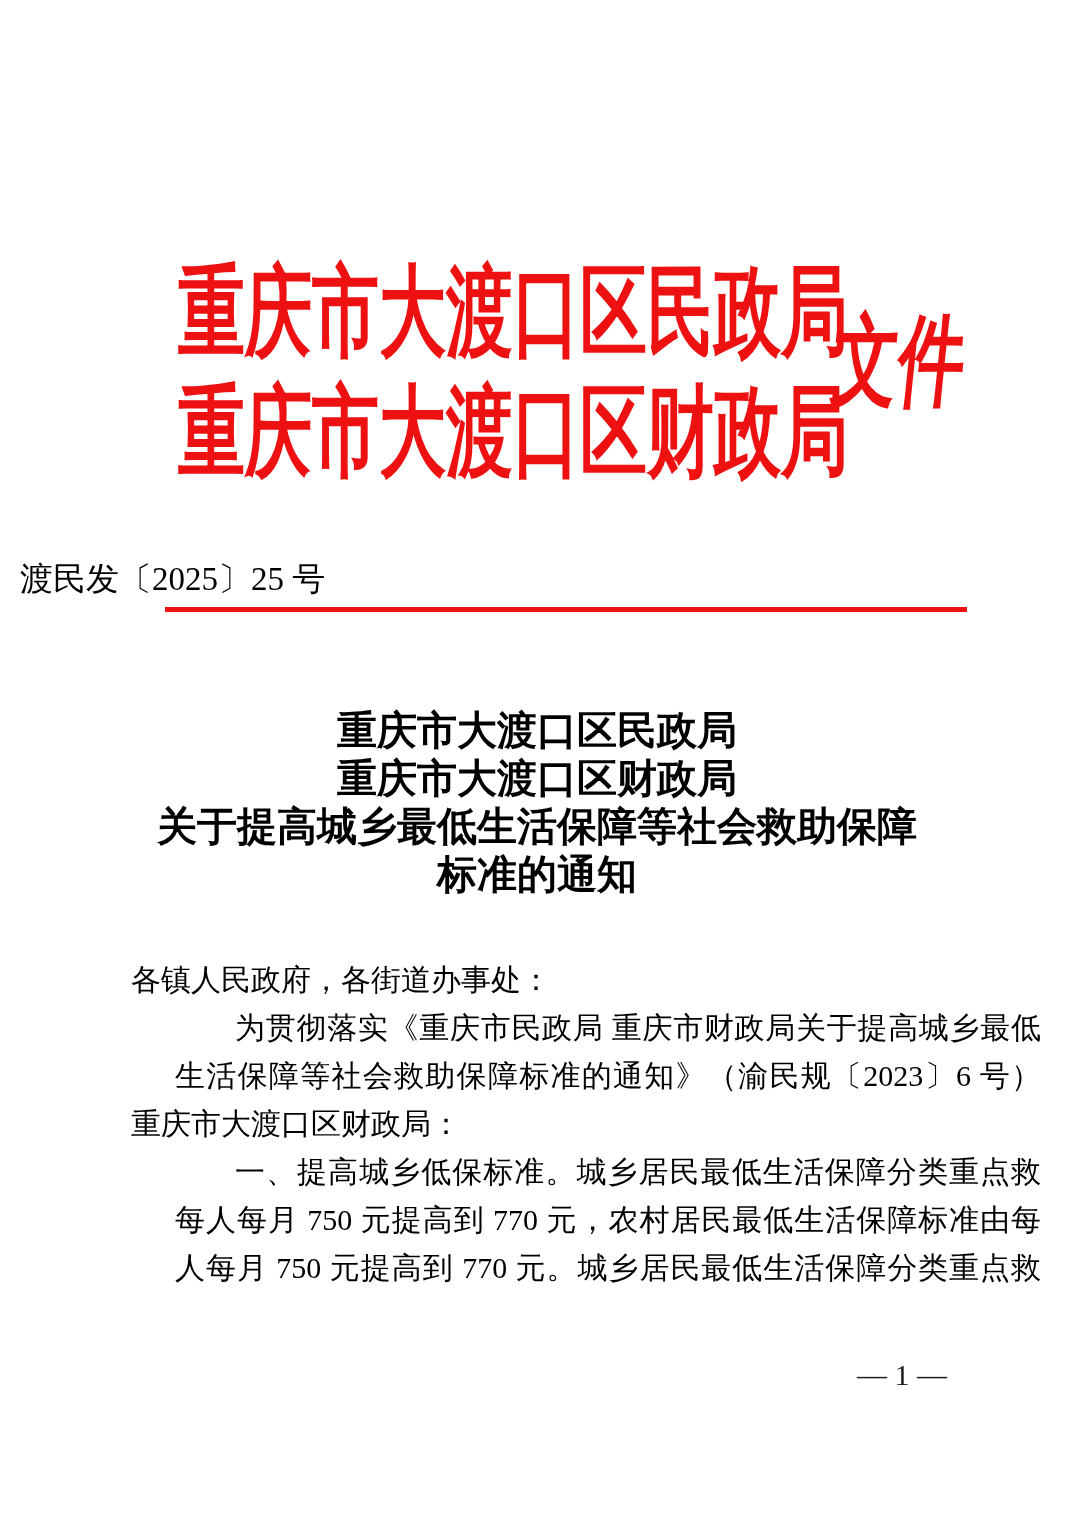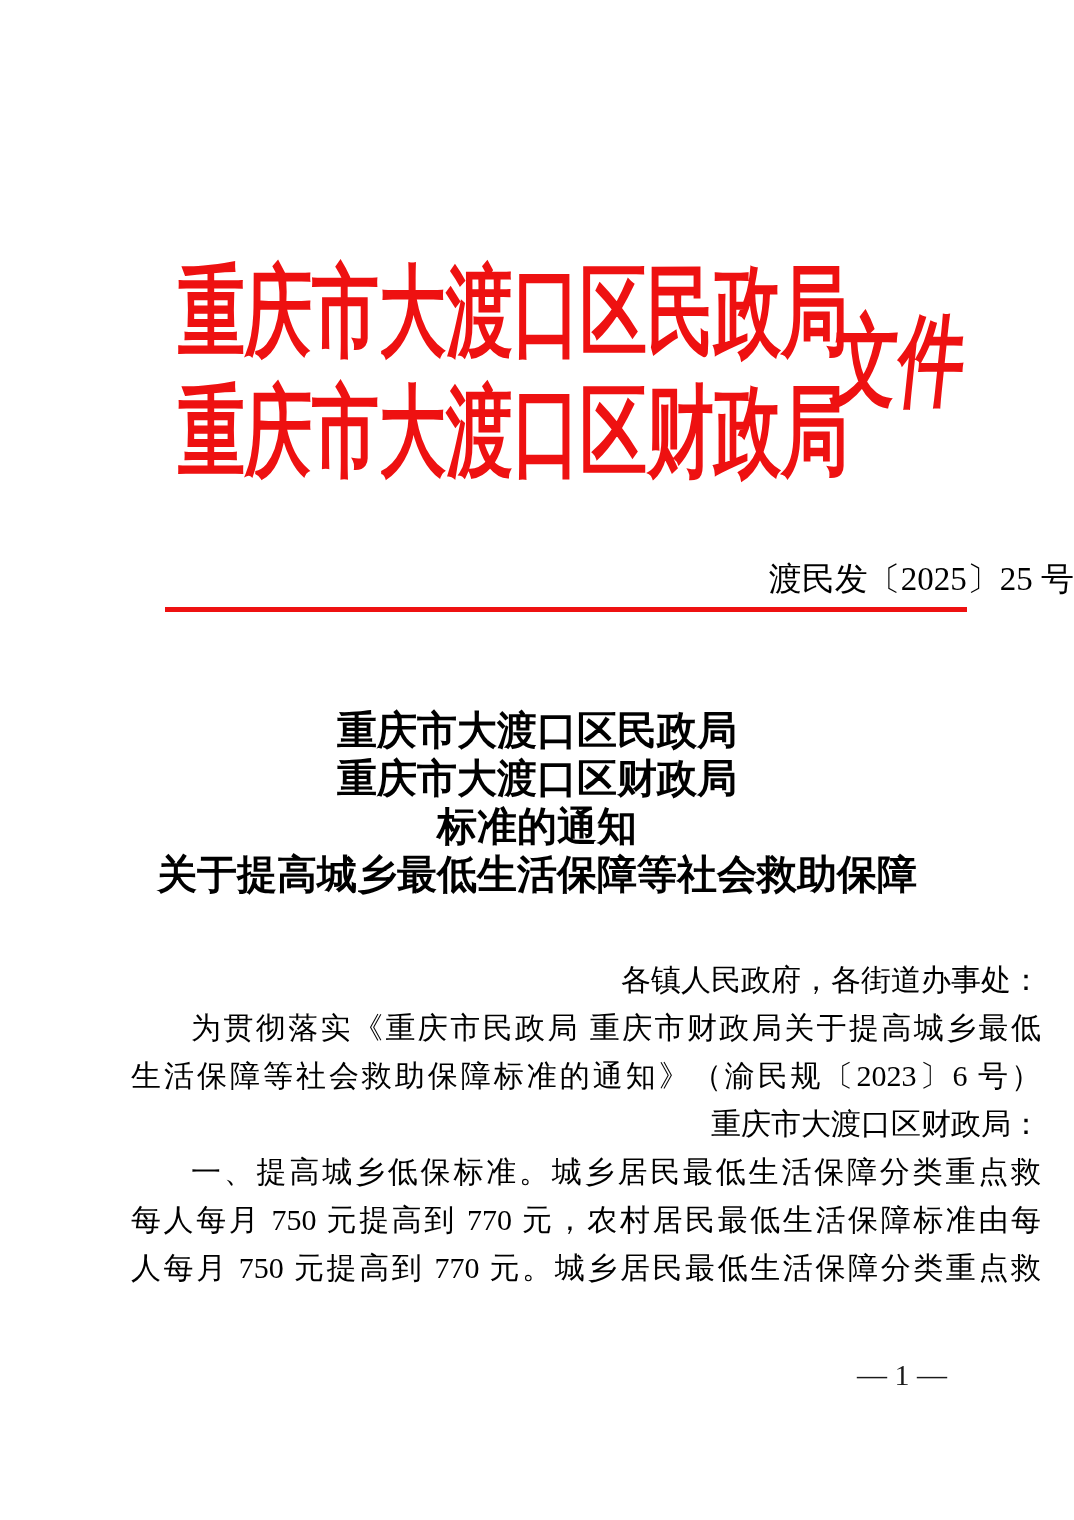--- a/index.html
+++ b/index.html
@@ -41,26 +41,27 @@
     line-height: 100px;
     white-space: nowrap;
     transform: scaleX(0.66) skewX(-9deg);
     transform-origin: left top;
   }
   .doc-number {
     position: absolute;
     left: 0;
     top: 560px;
     width: 100%;
-    text-align: right;
+    text-align: left;
     font-family: "Liberation Serif", "DejaVu Serif", serif;
     font-size: 33px;
     line-height: 38px;
     color: var(--ink);
     white-space: nowrap;
+    padding-left: 20px;
   }
   .red-rule {
     position: absolute;
     left: 165px;
     top: 607px;
     width: 802px;
     height: 5px;
     background: var(--red);
   }
   
@@ -80,22 +81,22 @@
   .body-block {
     position: absolute;
     left: 131px;
     top: 956px;
     width: 910px;
     font-family: "Liberation Serif", sans-serif; 
     font-size: 30px;
     line-height: 48px;
     color: var(--ink);
   }
-  .body-line { text-align: right; }
-  .body-line.fill { text-align: justify; text-align-last: justify; }
+  .body-line { text-align: left; }
+  .body-line.fill { text-align: justify; text-align-last: justify; margin-left: 44px; }
   .body-line.indent { padding-left: 60px; }
   
   .page-num {
     position: absolute;
     top: 1358px;
     right: 127px;
     font-family: "Liberation Serif", "DejaVu Serif", serif;
     font-size: 30px;
     line-height: 34px;
     color: #1a1a1a;
@@ -113,22 +114,22 @@
     <div class="doc-type">文件</div>
   </div>
 
   <div class="doc-number">渡民发〔2025〕25 号</div>
 
   <div class="red-rule"></div>
 
   <div class="title">
     <div>重庆市大渡口区民政局</div>
     <div>重庆市大渡口区财政局</div>
+    <div>关于提高城乡最低生活保障等社会救助保障</div>
     <div>标准的通知</div>
-    <div>关于提高城乡最低生活保障等社会救助保障</div>
   </div>
 
   <div class="body-block">
     <div class="body-line">各镇人民政府，各街道办事处：</div>
     <div class="body-line fill indent">为贯彻落实《重庆市民政局 重庆市财政局关于提高城乡最低</div>
     <div class="body-line fill">生活保障等社会救助保障标准的通知》（渝民规〔2023〕6 号）</div>
     <div class="body-line">重庆市大渡口区财政局：</div>
     <div class="body-line fill indent">一、提高城乡低保标准。城乡居民最低生活保障分类重点救</div>
     <div class="body-line fill">每人每月 750 元提高到 770 元，农村居民最低生活保障标准由每</div>
     <div class="body-line fill">人每月 750 元提高到 770 元。城乡居民最低生活保障分类重点救</div>

